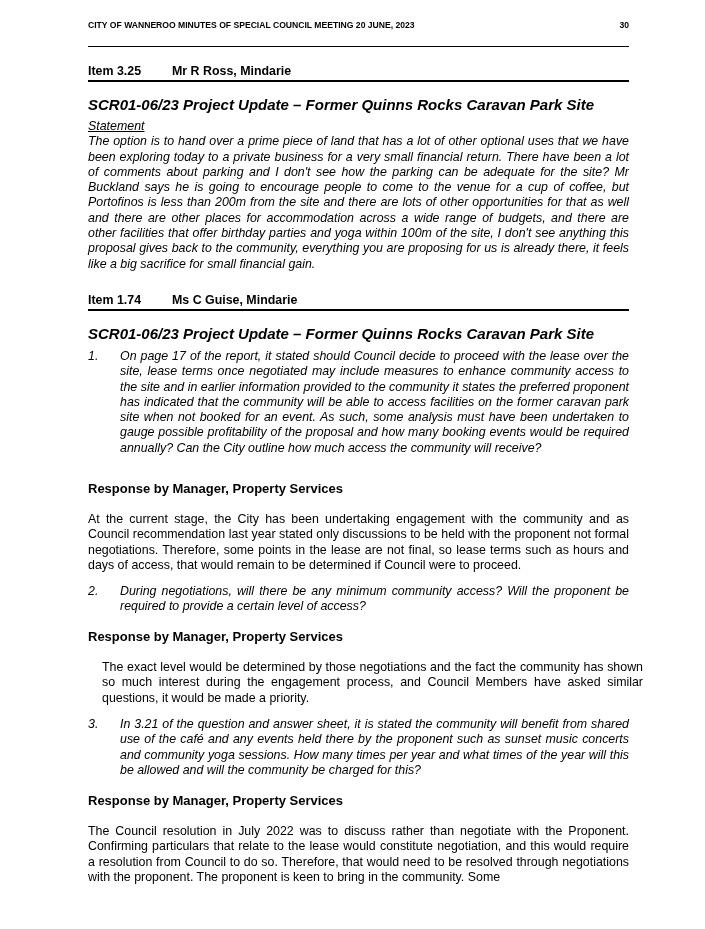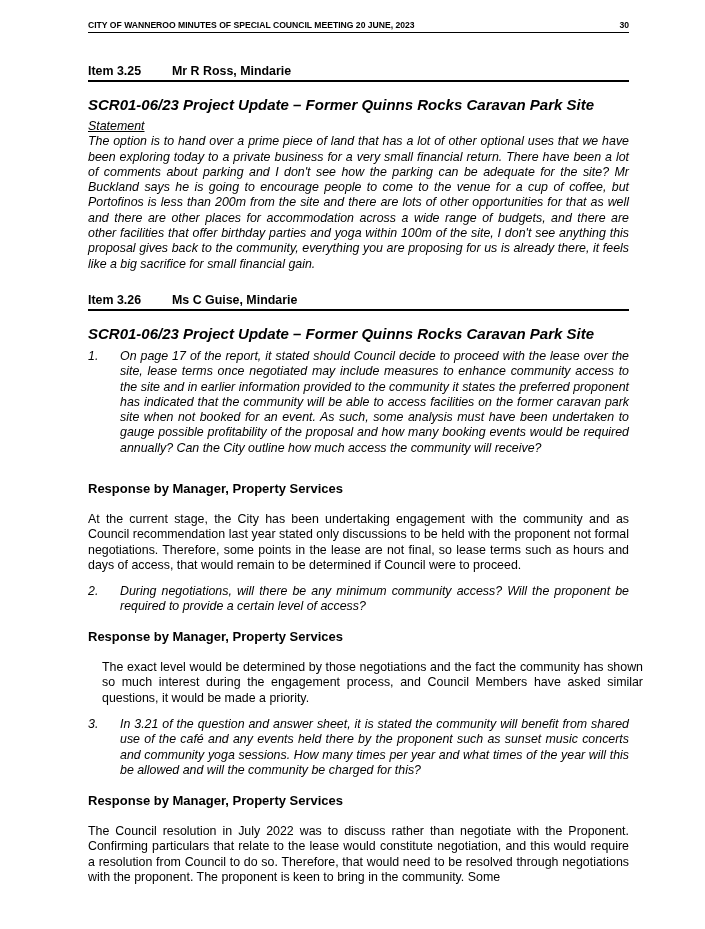--- a/index.html
+++ b/index.html
@@ -1,21 +1,21 @@
 <!DOCTYPE html>
 <html><head>
   <meta charset="utf-8">
   <style>
     html, body { margin: 0; padding: 0; background: #ffffff; }
     body { width: 705px; height: 929px; position: relative; overflow: hidden;
            font-family: "Liberation Sans", sans-serif; color: #000; }
     .page { position: absolute; left: 88px; top: 0; width: 541px; }
     .running-header { position: absolute; top: 20px; left: 0; width: 541px;
       display: flex; justify-content: space-between; font-size: 8.6px; font-weight: bold;
-      border-bottom: 1px solid #000; padding-bottom: 2px; }
+      border-bottom: 1px solid #000; padding-bottom: 16px; }
     .item-heading { position: absolute; left: 0; width: 541px; font-size: 12.4px; font-weight: bold;
       border-bottom: 2px solid #000; padding-bottom: 2px; display: flex; }
     .item-heading .num { width: 84px; }
     .sub-heading { position: absolute; left: 0; width: 541px; font-size: 15px; font-weight: bold; font-style: italic; }
     .para { position: absolute; left: 0; width: 541px; font-size: 12.4px; line-height: 15.3px; text-align: justify; text-align-last: left; }
     .italic { font-style: italic; }
     .stmt-label { text-decoration: underline; font-style: italic; display: block; }
     .numbered { position: absolute; left: 0; width: 541px; font-size: 12.4px; line-height: 15.3px; font-style: italic; display: flex; }
     .numbered .n { width: 32px; flex: none; }
     .numbered .t { flex: 1; text-align: justify; text-align-last: left; font-style: italic; }
@@ -35,21 +35,21 @@
     <span class="num">Item 3.25</span>
     <span>Mr R Ross, Mindarie</span>
   </div>
   <div class="sub-heading" style="top:96px;">SCR01-06/23 Project Update – Former Quinns Rocks Caravan Park Site</div>
   <div class="para italic" style="top:119px;">
     <span class="stmt-label">Statement</span>
     <span>The option is to hand over a prime piece of land that has a lot of other optional uses that we have been exploring today to a private business for a very small financial return.  There have been a lot of comments about parking and I don't see how the parking can be adequate for the site?  Mr Buckland says he is going to encourage people to come to the venue for a cup of coffee, but Portofinos is less than 200m from the site and there are lots of other opportunities for that as well and there are other places for accommodation across a wide range of budgets, and there are other facilities that offer birthday parties and yoga within 100m of the site, I don't see anything this proposal gives back to the community, everything you are proposing for us is already there, it feels like a big sacrifice for small financial gain.</span>
   </div>
 
   <div class="item-heading" style="top:293px;">
-    <span class="num">Item 3.26</span>
+    <span class="num">Item 1.74</span>
     <span>Ms C Guise, Mindarie</span>
   </div>
   <div class="sub-heading" style="top:325px;">SCR01-06/23 Project Update – Former Quinns Rocks Caravan Park Site</div>
 
   <div class="numbered" style="top:349px;">
     <span class="n">1.</span>
     <span class="t">On page 17 of the report, it stated should Council decide to proceed with the lease over the site, lease terms once negotiated may include measures to enhance community access to the site and in earlier information provided to the community it states the preferred proponent has indicated that the community will be able to access facilities on the former caravan park site when not booked for an event.  As such, some analysis must have been undertaken to gauge possible profitability of the proposal and how many booking events would be required annually?  Can the City outline how much access the community will receive?</span>
   </div>
   <div class="response" style="top:481px;">Response by Manager, Property Services</div>
   <div class="para" style="top:512px;">At the current stage, the City has been undertaking engagement with the community and as Council recommendation last year stated only discussions to be held with the proponent not formal negotiations. Therefore, some points in the lease are not final, so lease terms such as hours and days of access, that would remain to be determined if Council were to proceed.</div>

